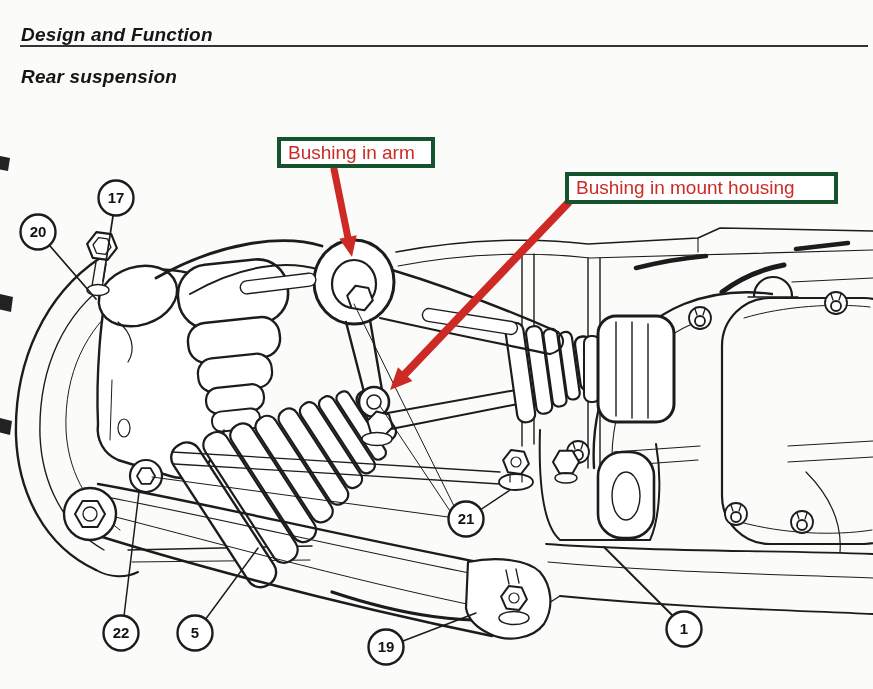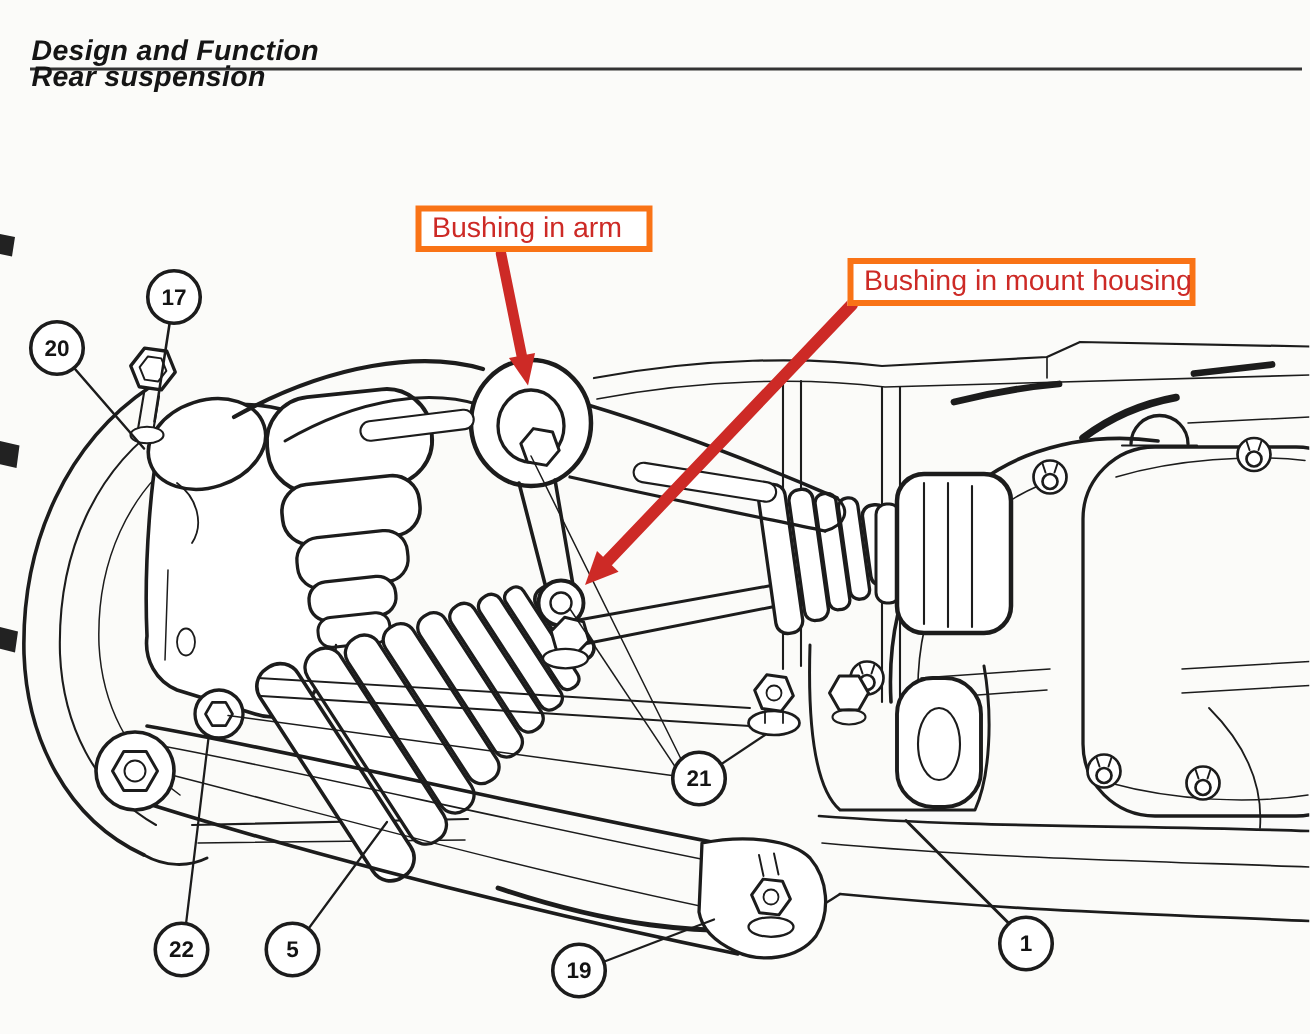--- a/index.html
+++ b/index.html
@@ -4,31 +4,31 @@
 <style>
   html,body{margin:0;padding:0;}
   body{
     width:873px;height:689px;position:relative;overflow:hidden;
     background:#fbfbf9;
     font-family:"Liberation Sans",sans-serif;
   }
   .hdr{position:absolute;left:21px;color:#151515;font-style:italic;font-weight:bold;
        font-size:19px;letter-spacing:.2px;white-space:nowrap;}
   .hdr-sec{top:24px;}
-  .hdr-sub{top:41px;}
+  .hdr-sub{top:66px;}
   .hdr-rule{position:absolute;left:20px;right:5px;top:45px;height:2px;background:#343434;}
   .diagram{position:absolute;left:0;top:0;width:873px;height:689px;}
   .callout{
     position:absolute;box-sizing:border-box;background:#ffffff;
-    border:4px solid #f97316;color:#cd2a26;
+    border:4px solid #14532d;color:#cd2a26;
     font-size:19px;line-height:23px;padding:0 6px 0 7px;white-space:nowrap;
     z-index:3;
   }
   .co-arm{left:277px;top:137px;width:158px;height:31px;}
-  .co-mount{left:565px;top:172px;width:232px;height:32px;}
+  .co-mount{left:565px;top:172px;width:273px;height:32px;}
   svg text{font:700 15px "Liberation Sans",sans-serif;fill:#141414;}
 </style>
 </head>
 <body>
 
 <div class="hdr hdr-sec">Design and Function</div>
 <div class="hdr-rule"></div>
 <div class="hdr hdr-sub">Rear suspension</div>
 
 <svg class="diagram" viewBox="0 0 873 689" width="873" height="689" xmlns="http://www.w3.org/2000/svg">

